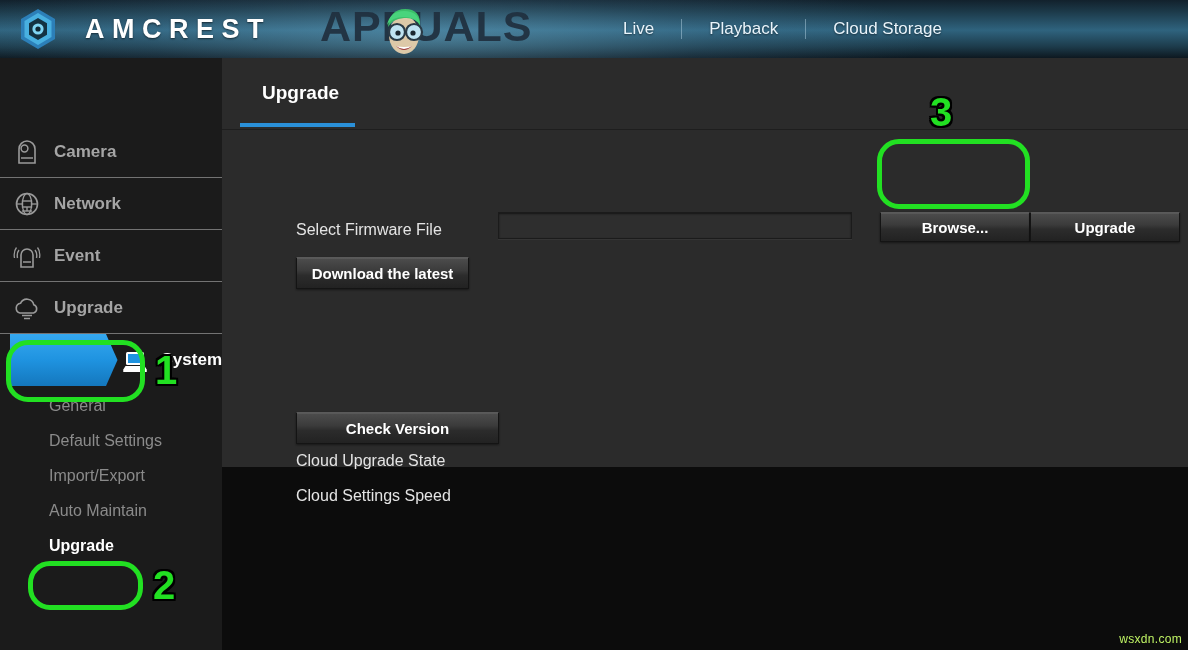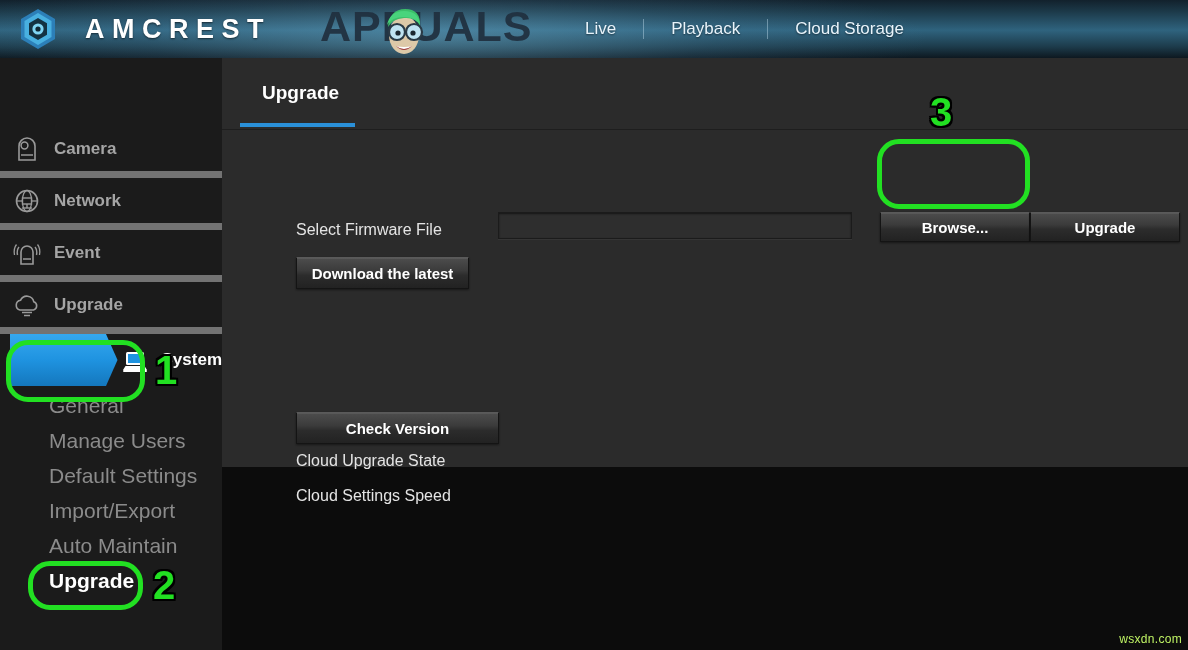--- a/index.html
+++ b/index.html
@@ -31,52 +31,52 @@
   .watermark-appuals {
     position: absolute; left: 320px; top: 2px; z-index: 4;
     display: flex; align-items: center;
   }
   .appuals-word {
     font-size: 43px; font-weight: 700; letter-spacing: 1px;
     color: #20303f; opacity: 0.93;
   }
   .appuals-face { position: absolute; left: 54px; top: -1px; width: 60px; height: 60px; }
 
-  .topnav { position: absolute; left: 558px; top: 0; height: 58px; display: flex; align-items: center; z-index: 3; }
+  .topnav { position: absolute; left: 596px; top: 0; height: 58px; display: flex; align-items: center; z-index: 3; }
   .topnav-item {
     color: #e9f4fb; font-size: 17px; padding: 0 27px; cursor: pointer;
     text-shadow: 0 1px 2px rgba(0,0,0,0.5);
   }
   .topnav-sep { width: 1px; height: 20px; background: rgba(190,220,235,0.45); }
 
   
   .sidebar {
     position: absolute; left: 0; top: 58px; width: 222px; height: 592px;
     background: #1b1b1b;
   }
   .nav-main { position: absolute; left: 0; top: 68px; width: 222px; }
   .nav-row {
     position: relative; height: 52px; display: flex; align-items: center;
-    padding-left: 10px; border-bottom: 7px solid #737373; cursor: pointer;
+    padding-left: 10px; border-bottom: 1px solid #737373; cursor: pointer;
   }
   .nav-row .ico { width: 34px; height: 30px; flex: 0 0 34px; margin-right: 10px; }
   .nav-row .lbl { color: #a5a5a5; font-size: 17px; font-weight: 700; }
   .nav-row.active { background: transparent; border-bottom: none; }
   .nav-row.active .lbl { color: #ffffff; }
 
   .sys-highlight {
     position: absolute; left: 0; top: 0; width: 233px; height: 52px; z-index: 0;
   }
   .nav-row.active > * { position: relative; z-index: 1; }
 
   .nav-sub { position: absolute; left: 0; top: 330px; width: 222px; }
   .sub-row {
     height: 35px; display: flex; align-items: center; padding-left: 49px; cursor: pointer;
   }
-  .sub-row .sub-lbl { color: #8b8b8b; font-size: 21px; }
+  .sub-row .sub-lbl { color: #8b8b8b; font-size: 16px; }
   .sub-row.active .sub-lbl { color: #ffffff; font-weight: 700; }
 
   
   .main {
     position: absolute; left: 222px; top: 58px; width: 966px; height: 409px;
     background: #2b2b2b;
   }
   .tabstrip {
     position: absolute; left: 0; top: 0; width: 966px; height: 72px;
     background: #2b2b2b; border-bottom: 1px solid #1e1e1e;
@@ -251,23 +251,20 @@
         </svg>
         <span class="lbl">System</span>
       </div>
     </div>
 
     <div class="nav-sub">
       <div class="sub-row">
         <span class="sub-lbl">General</span>
       </div>
       <div class="sub-row">
-        <span class="sub-lbl">Manage Users</span>
-      </div>
-      <div class="sub-row">
         <span class="sub-lbl">Default Settings</span>
       </div>
       <div class="sub-row">
         <span class="sub-lbl">Import/Export</span>
       </div>
       <div class="sub-row">
         <span class="sub-lbl">Auto Maintain</span>
       </div>
       <div class="sub-row active">
         <span class="sub-lbl">Upgrade</span>

